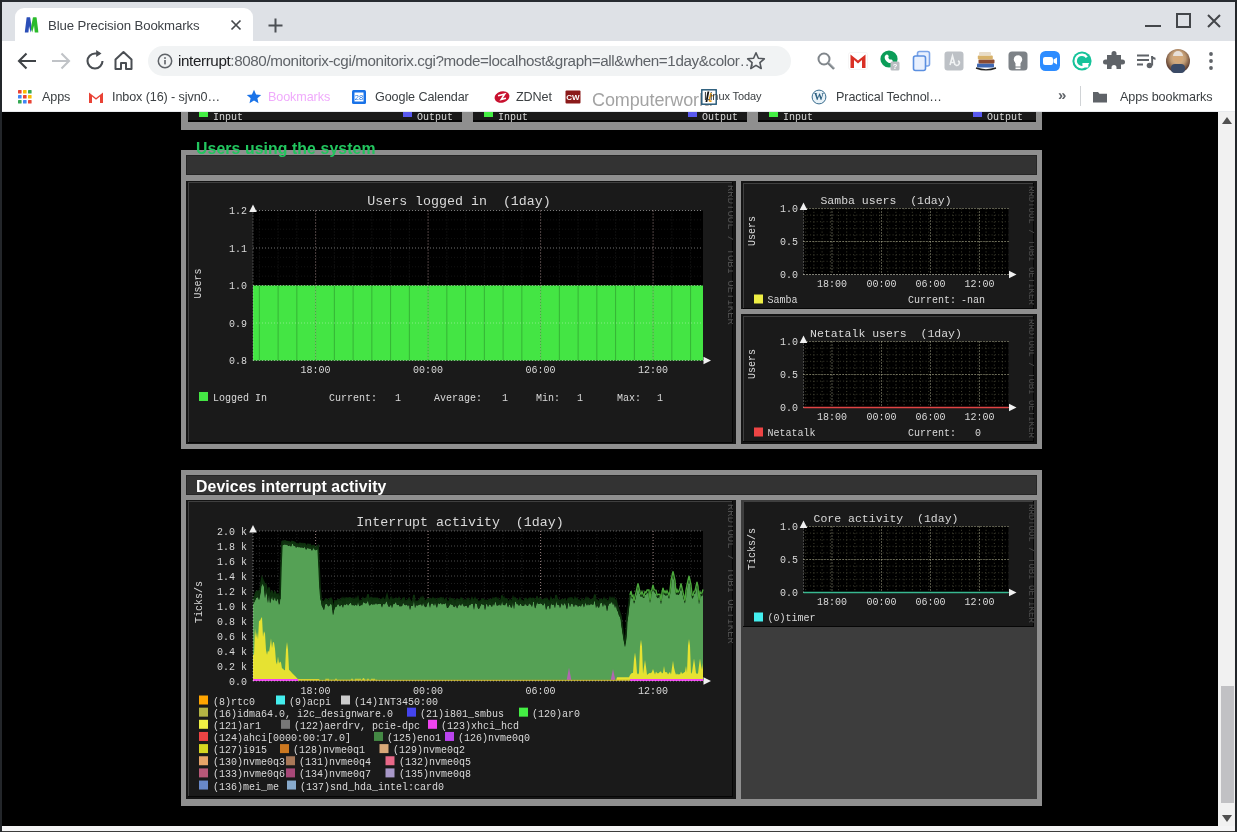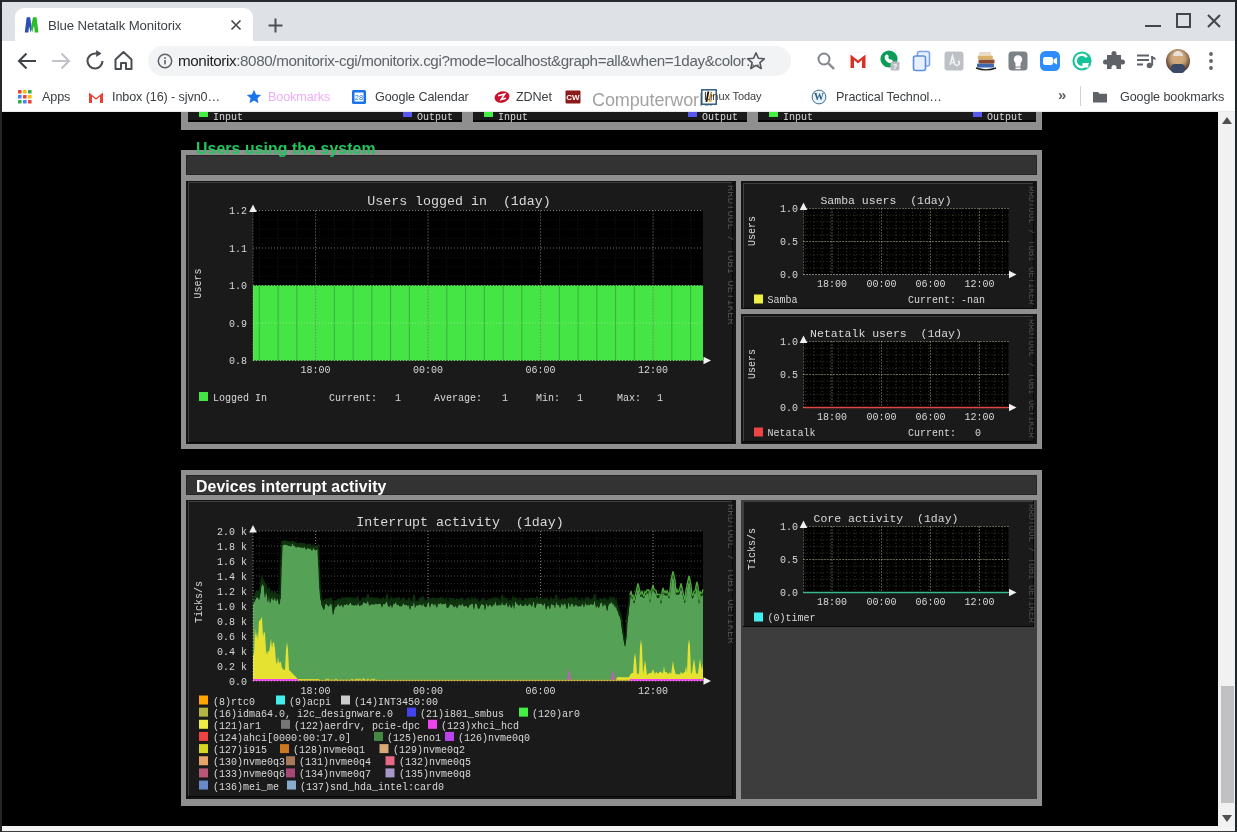--- a/index.html
+++ b/index.html
@@ -3,21 +3,21 @@
 <div style="left:0;top:0;width:1237px;height:832px;background:#000;"></div>
 <div style="left:0;top:2px;width:1237px;height:39px;background:#dee1e6;"></div>
 <div style="left:0;top:0;width:1237px;height:2px;background:#272b30;"></div>
 <div style="left:15px;top:8px;width:238px;height:33px;background:#fff;border-radius:9px 9px 0 0;"></div>
 <svg style="position:absolute;left:24px;top:17px" width="15" height="16" viewBox="0 0 15 16">
     <path d="M0.8 15.6 L2.6 0.5 L6.0 0.5 L4.4 15.6 Z" fill="#2b4fb8"></path>
     <path d="M2.8 0.5 L6.2 0.5 L7.9 11.2 L6.7 15.6 Z" fill="#2b4fb8"></path>
     <path d="M12.2 0.5 L8.9 0.5 L6.9 11.2 L8.2 15.6 Z" fill="#2bbb2b"></path>
     <path d="M14.4 15.6 L12.6 0.5 L9.2 0.5 L10.8 15.6 Z" fill="#2bbb2b"></path>
   </svg>
-<div class="t" style="left:48px;top:17.5px;font-size:13.2px;color:#3e4247;letter-spacing:-0.1px">Blue Netatalk Monitorix</div>
+<div class="t" style="left:48px;top:17.5px;font-size:13.2px;color:#3e4247;letter-spacing:-0.1px">Blue Precision Bookmarks</div>
 <svg style="position:absolute;left:230px;top:19px" width="12" height="12" viewBox="0 0 12 12">
     <path d="M1.5 1.5 L10.5 10.5 M10.5 1.5 L1.5 10.5" stroke="#46494d" stroke-width="1.7"></path>
   </svg>
 <svg style="position:absolute;left:268px;top:18px" width="15" height="15" viewBox="0 0 15 15">
     <path d="M7.5 0.5 L7.5 14.5 M0.5 7.5 L14.5 7.5" stroke="#4c5055" stroke-width="2"></path>
   </svg>
 <svg style="position:absolute;left:1144px;top:10px" width="80" height="22" viewBox="0 0 80 22">
     <path d="M1 16 L17 16" stroke="#43464a" stroke-width="2"></path>
     <rect x="33" y="4" width="13" height="13" fill="none" stroke="#43464a" stroke-width="2"></rect>
     <path d="M64 5 L76 17 M76 5 L64 17" stroke="#43464a" stroke-width="2"></path>
@@ -35,21 +35,21 @@
   </svg>
 <svg style="position:absolute;left:112px;top:49px" width="23" height="23" viewBox="0 0 23 23">
     <path d="M3.5 10.5 L11.5 3 L19.5 10.5 L19.5 20 L14 20 L14 14 L9 14 L9 20 L3.5 20 Z" stroke="#4a4e53" stroke-width="2" fill="none" stroke-linejoin="round"></path>
   </svg>
 <div style="left:148px;top:46px;width:643px;height:30px;background:#f1f3f4;border-radius:15px;"></div>
 <svg style="position:absolute;left:157px;top:53px" width="16" height="16" viewBox="0 0 16 16">
     <circle cx="8" cy="8" r="6.7" stroke="#5f6368" stroke-width="1.5" fill="none"></circle>
     <rect x="7.2" y="7" width="1.6" height="4.4" fill="#5f6368"></rect>
     <rect x="7.2" y="4.2" width="1.6" height="1.7" fill="#5f6368"></rect>
   </svg>
-<div class="t" style="left:178px;top:51.5px;font-size:15.2px;color:#5f6368;letter-spacing:-0.38px"><span style="color:#202124">monitorix</span>:8080/monitorix-cgi/monitorix.cgi?mode=localhost&amp;graph=all&amp;when=1day&amp;color…</div>
+<div class="t" style="left:178px;top:51.5px;font-size:15.2px;color:#5f6368;letter-spacing:-0.38px"><span style="color:#202124">interrupt</span>:8080/monitorix-cgi/monitorix.cgi?mode=localhost&amp;graph=all&amp;when=1day&amp;color…</div>
 <svg style="position:absolute;left:746px;top:51px" width="20" height="20" viewBox="0 0 20 20">
     <path d="M10 1.8 L12.4 7.2 L18.3 7.8 L13.9 11.7 L15.2 17.5 L10 14.4 L4.8 17.5 L6.1 11.7 L1.7 7.8 L7.6 7.2 Z" stroke="#53575c" stroke-width="1.6" fill="none" stroke-linejoin="round"></path>
   </svg>
 <svg style="position:absolute;left:814px;top:49px" width="24" height="24" viewBox="0 0 24 24">
     <circle cx="10" cy="10" r="5.5" stroke="#80868b" stroke-width="2" fill="none"></circle>
     <path d="M14 14 L20 20" stroke="#80868b" stroke-width="2.4"></path>
     <path d="M14.6 13.2 L20.4 19" stroke="#aeb4ba" stroke-width="1"></path>
   </svg>
 <svg style="position:absolute;left:846px;top:49px" width="24" height="24" viewBox="0 0 24 24">
     <rect x="2.5" y="3.5" width="19" height="17" rx="2" fill="#fff" stroke="#eee" stroke-width="0.6"></rect>
@@ -168,21 +168,21 @@
     <circle cx="8" cy="8" r="7.2" fill="#e8f2f8"></circle>
     <circle cx="8" cy="8" r="6.9" fill="none" stroke="#3c6e8f" stroke-width="1"></circle>
     <text x="8" y="11.4" font-size="10" fill="#2d5f80" text-anchor="middle" font-family="Liberation Serif,serif" font-weight="bold">W</text>
   </svg>
 <div class="t" style="left:836px;top:89.5px;font-size:12.6px;color:#3c4043;letter-spacing:-0.1px">Practical Technol…</div>
 <div class="t" style="left:1058px;top:86px;font-size:15px;color:#5f6368;font-weight:bold">»</div>
 <div style="left:1080px;top:86px;width:1px;height:20px;background:#d0d3d6;"></div>
 <svg style="position:absolute;left:1092px;top:89px" width="16" height="16" viewBox="0 0 16 16">
     <path d="M1 3 L6 3 L7.5 4.8 L15 4.8 L15 13.5 L1 13.5 Z" fill="#5f6368"></path>
   </svg>
-<div class="t" style="left:1120px;top:89.5px;font-size:12.6px;color:#3c4043;letter-spacing:-0.1px">Google bookmarks</div>
+<div class="t" style="left:1120px;top:89.5px;font-size:12.6px;color:#3c4043;letter-spacing:-0.1px">Apps bookmarks</div>
 <div style="left:2px;top:112px;width:1216px;height:714px;background:#000;"></div>
 <div style="left:181px;top:112px;width:861px;height:18px;background:#8f8f8f;"></div>
 <svg style="position:absolute;left:188px;top:112px" width="274" height="10" viewBox="0 0 274 10">
     <rect x="0" y="0" width="274" height="10" fill="#1a1a1a"></rect>
     <rect x="0" y="8" width="274" height="2" fill="#060606"></rect>
     <rect x="11" y="-4" width="9" height="9" fill="#44EE44"></rect>
     <text xml:space="preserve" x="25" y="7.5" font-family="&quot;Liberation Mono&quot;, monospace" font-size="10" fill="#d9d9d9" text-anchor="start">Input</text>
     <rect x="215" y="-4" width="9" height="9" fill="#5858EE"></rect>
     <text xml:space="preserve" x="229" y="7.5" font-family="&quot;Liberation Mono&quot;, monospace" font-size="10" fill="#d9d9d9" text-anchor="start">Output</text>
   </svg>

